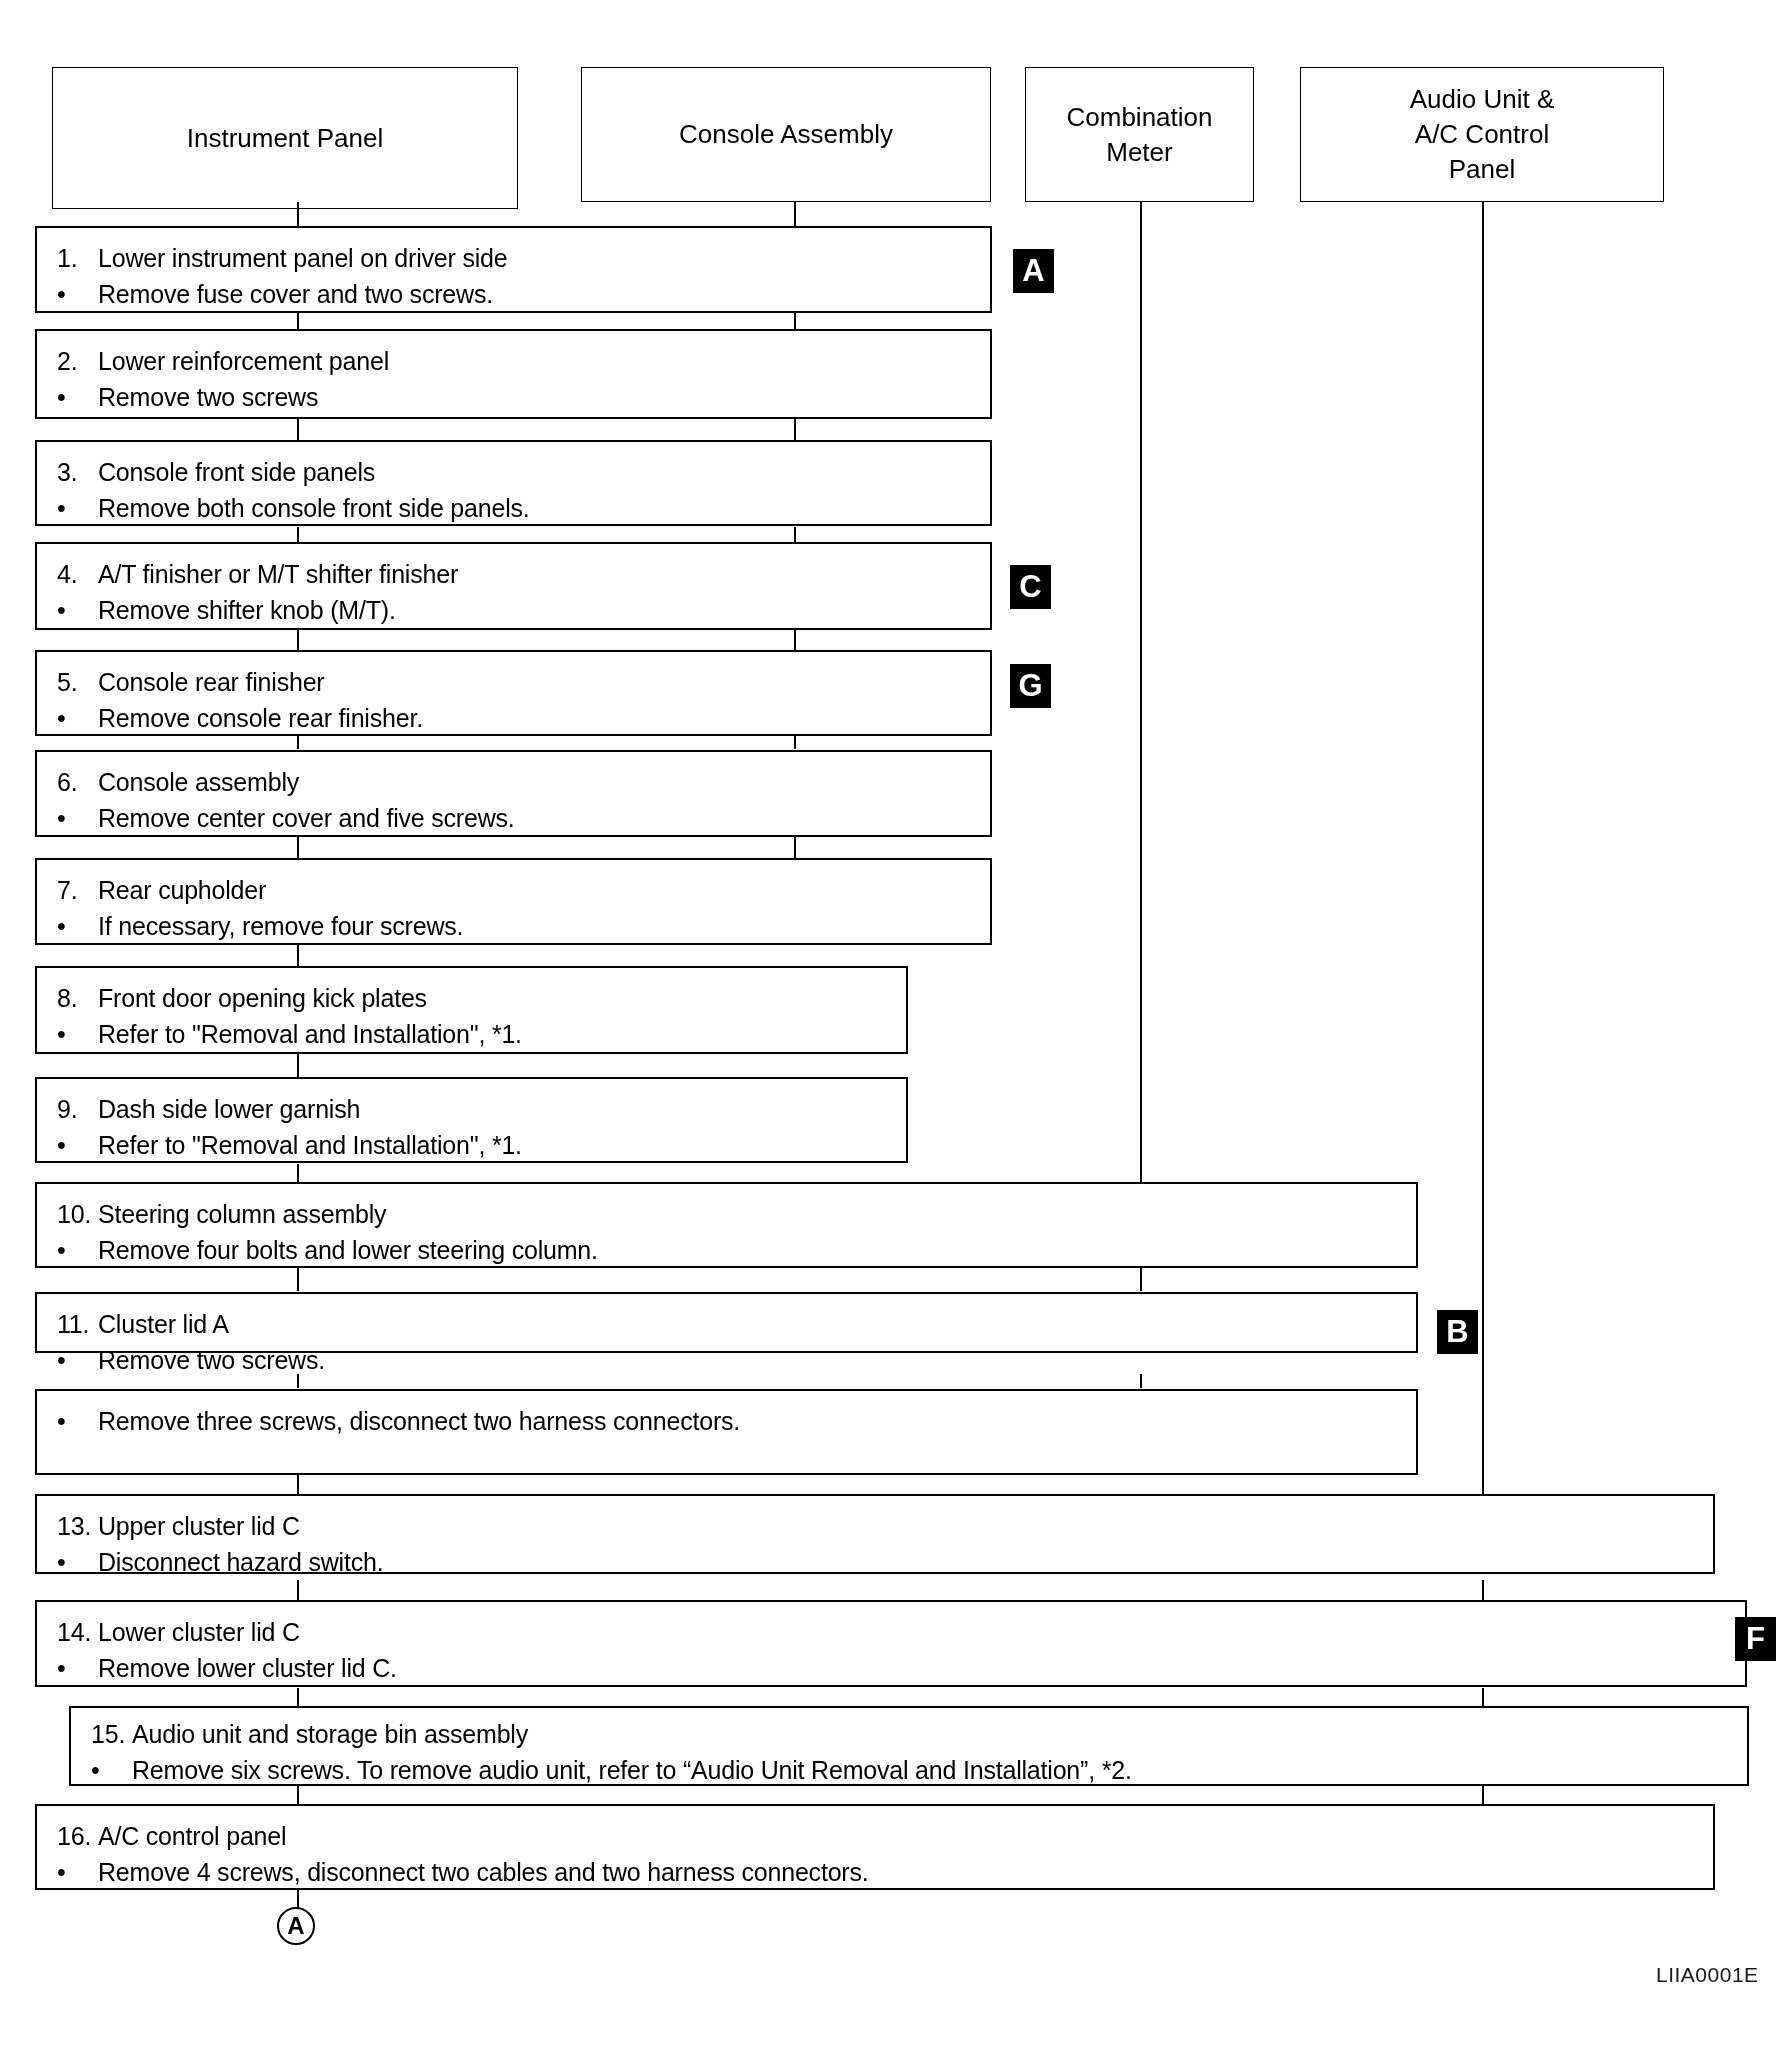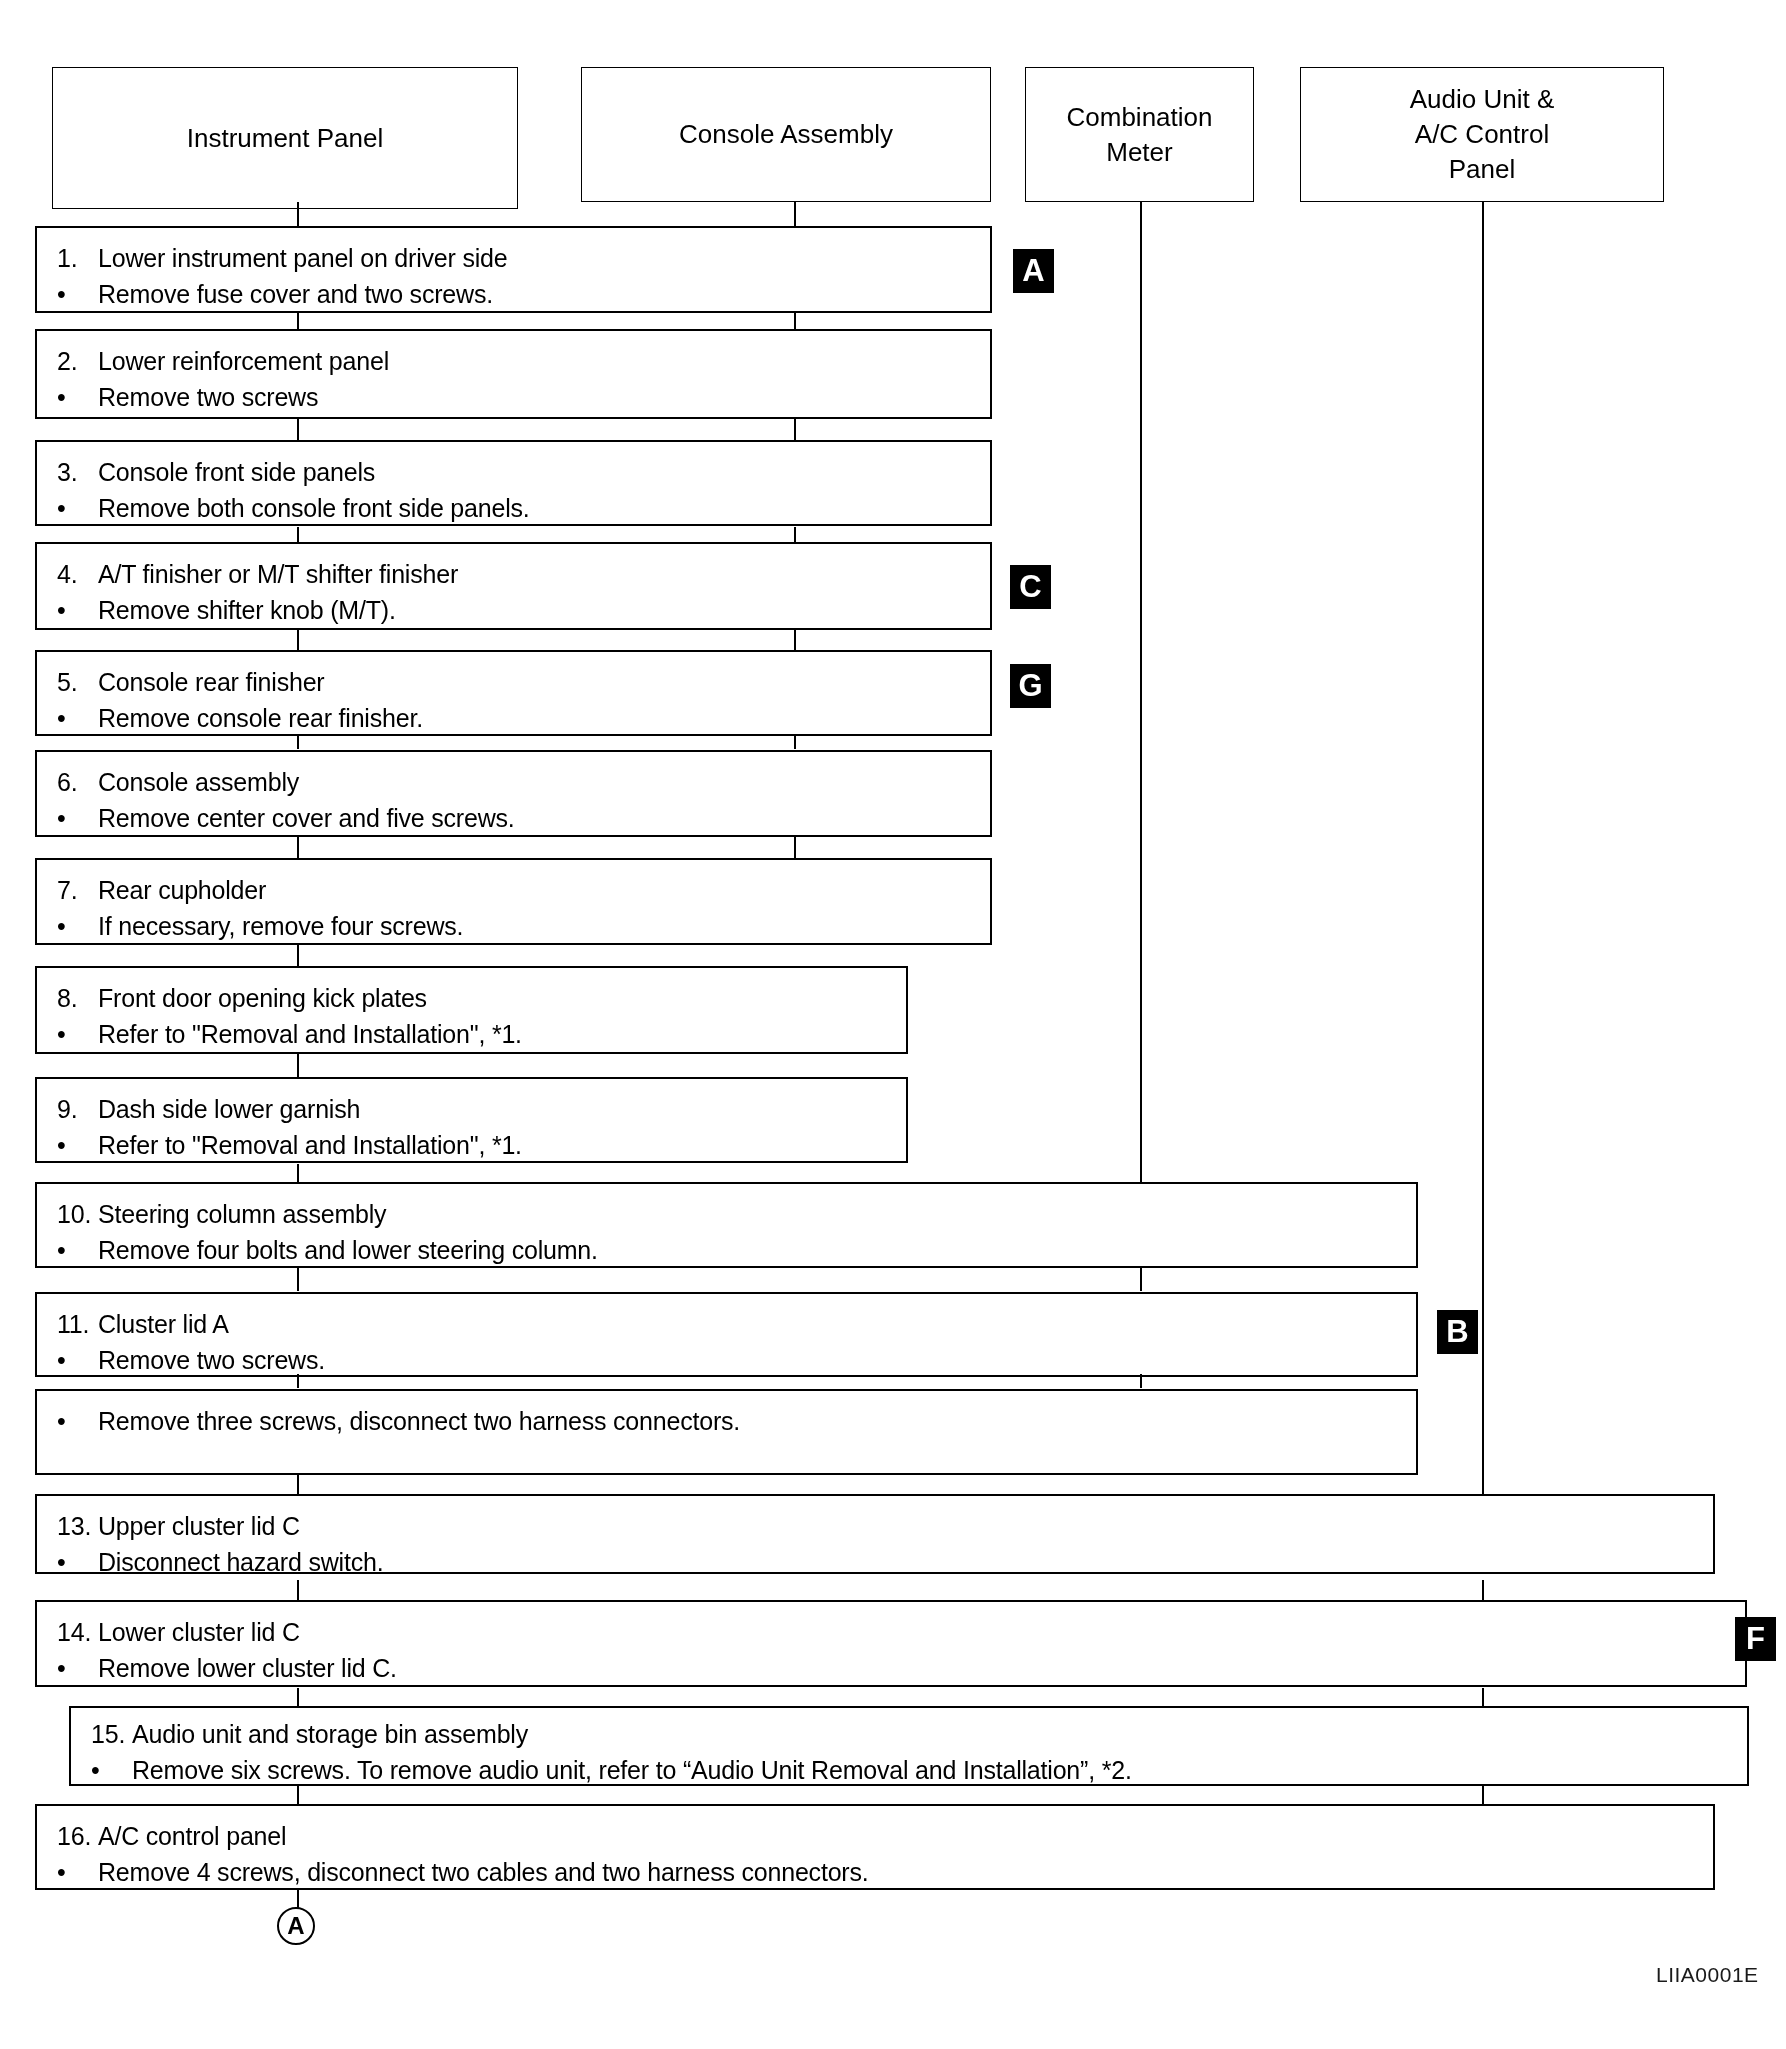--- a/index.html
+++ b/index.html
@@ -163,21 +163,21 @@
   <div class="step" style="left:35px;top:1182px;width:1383px;height:86px;">
     <div class="srow">
         <span class="marker">10.</span>
         <span class="btxt">Steering column assembly</span>
       </div>
     <div class="srow">
         <span class="marker">•</span>
         <span class="btxt">Remove four bolts and lower steering column.</span>
       </div>
   </div>
-  <div class="step" style="left:35px;top:1292px;width:1383px;height:85px;">
+  <div class="step" style="left:35px;top:1292px;width:1383px;height:61px;">
     <div class="srow">
         <span class="marker">11.</span>
         <span class="btxt">Cluster lid A</span>
       </div>
     <div class="srow">
         <span class="marker">•</span>
         <span class="btxt">Remove two screws.</span>
       </div>
   </div>
   <div class="step" style="left:35px;top:1389px;width:1383px;height:86px;">

